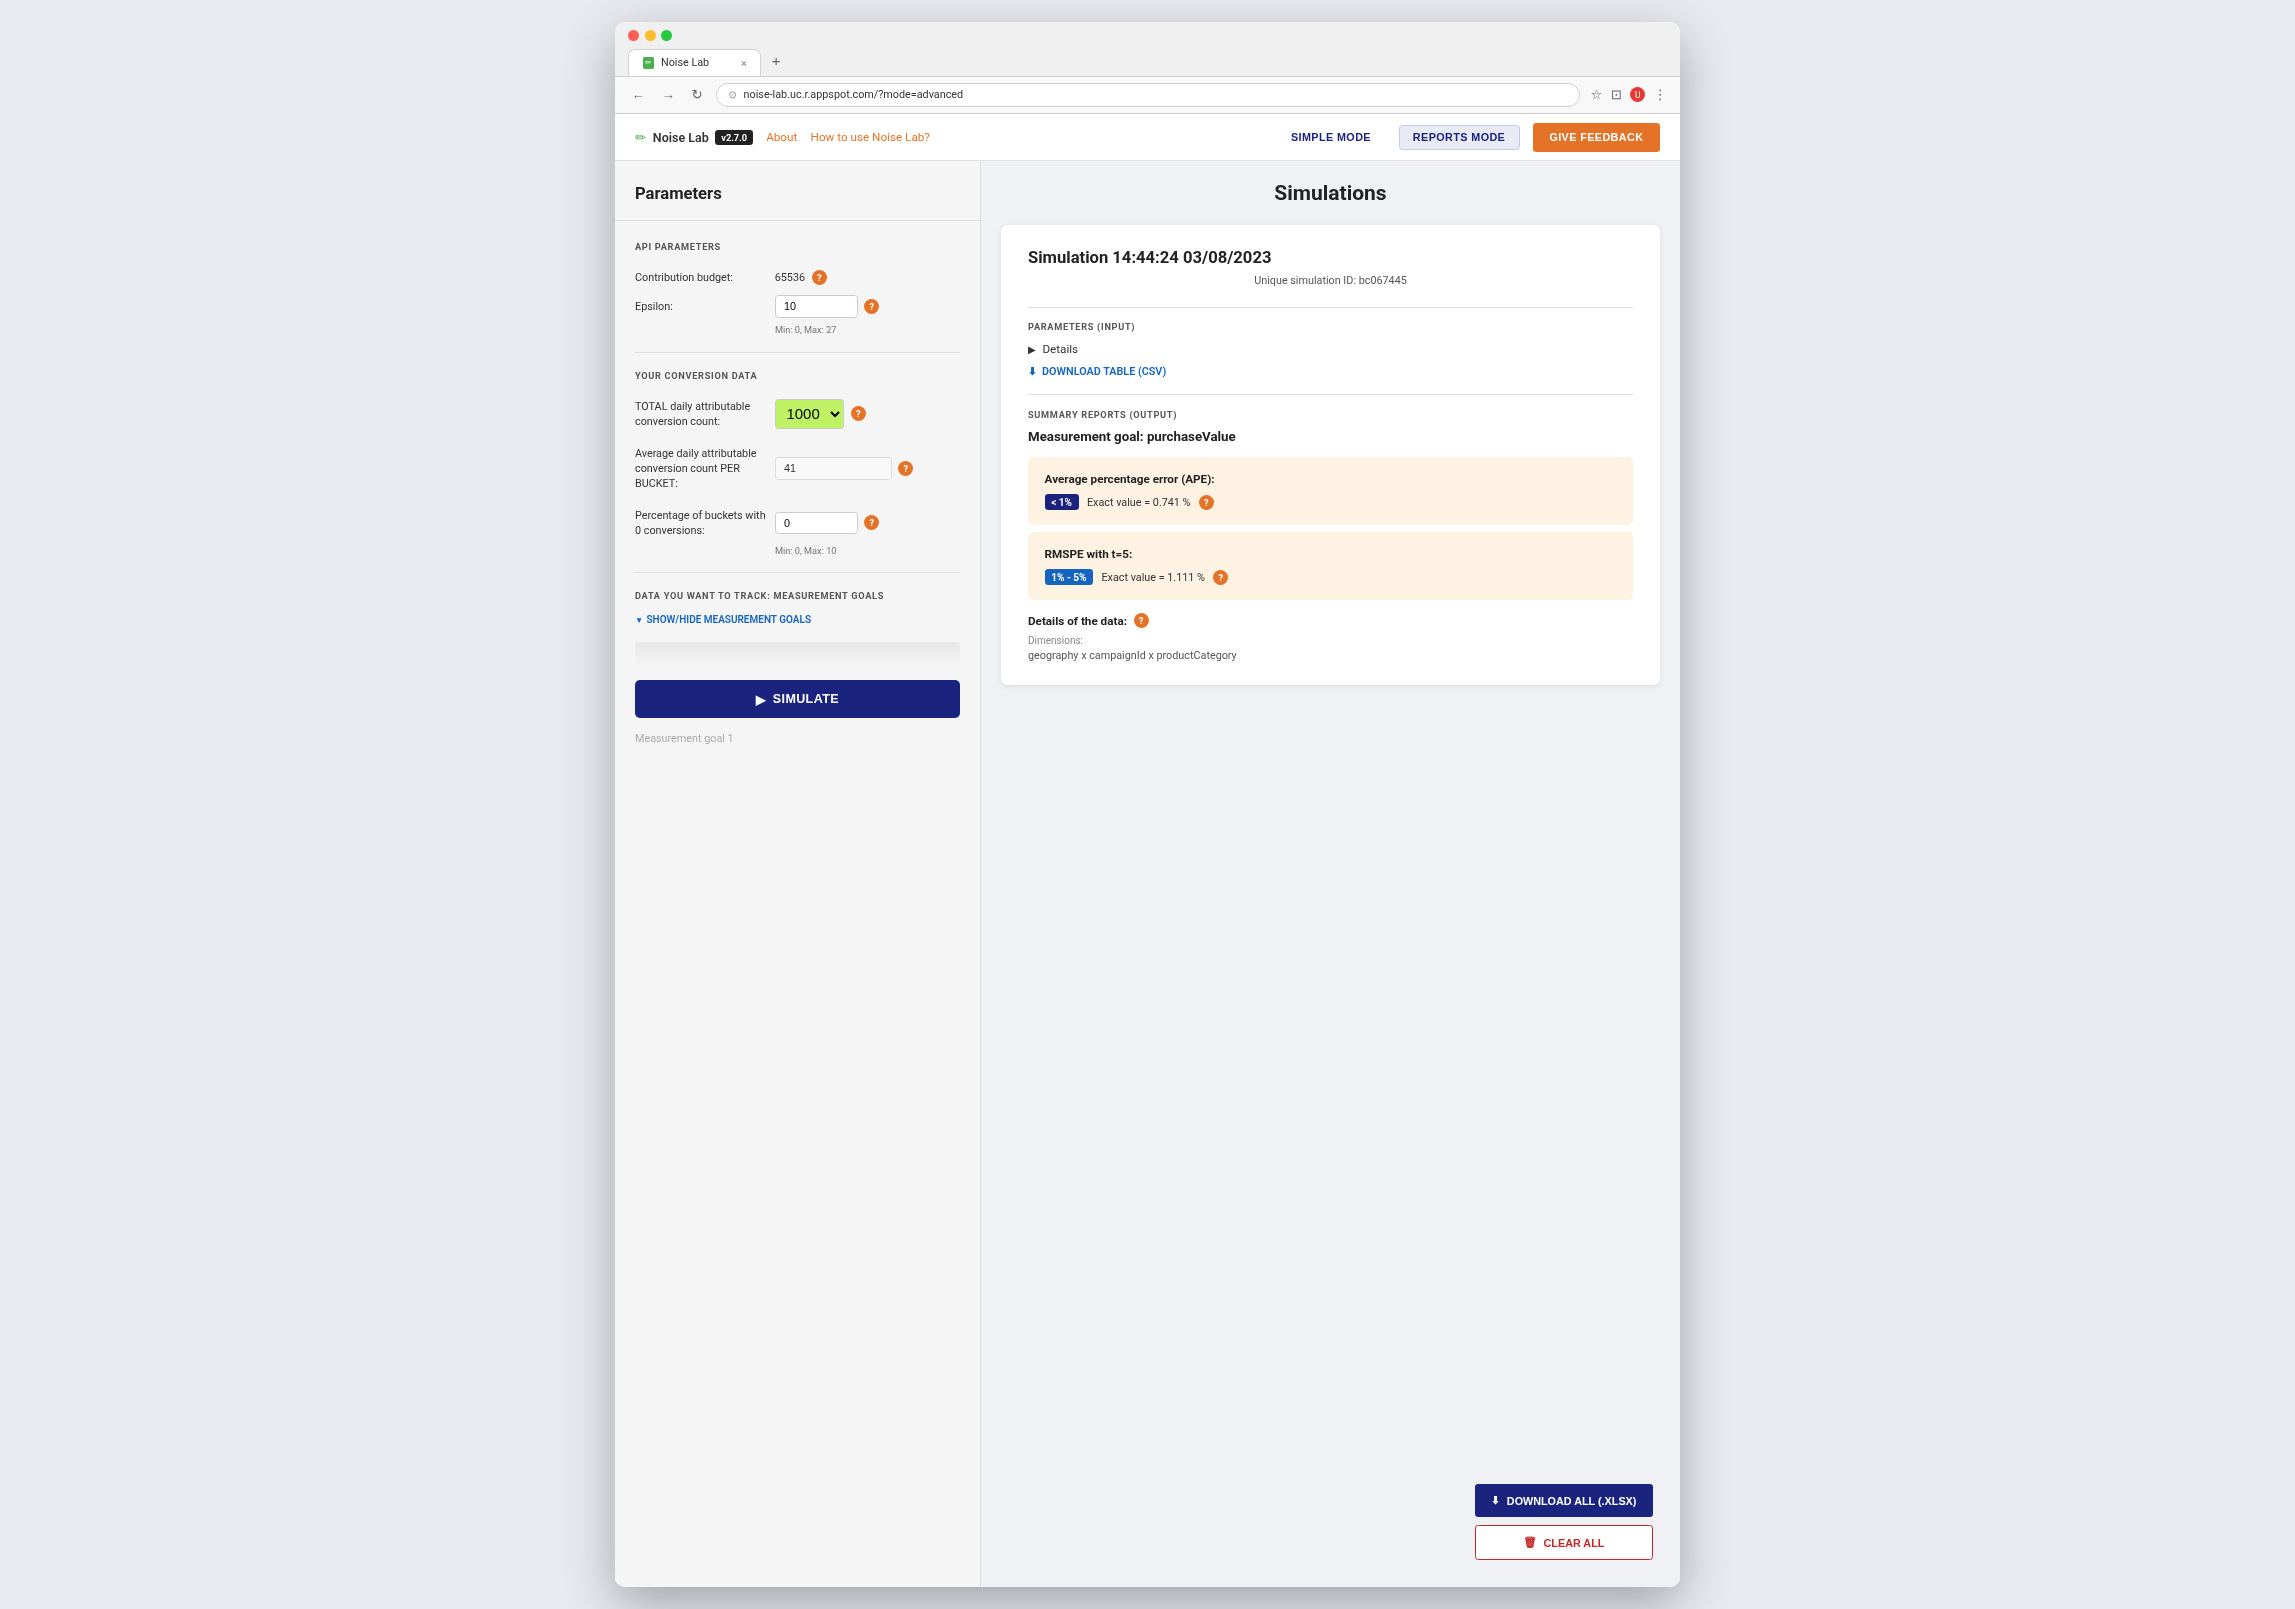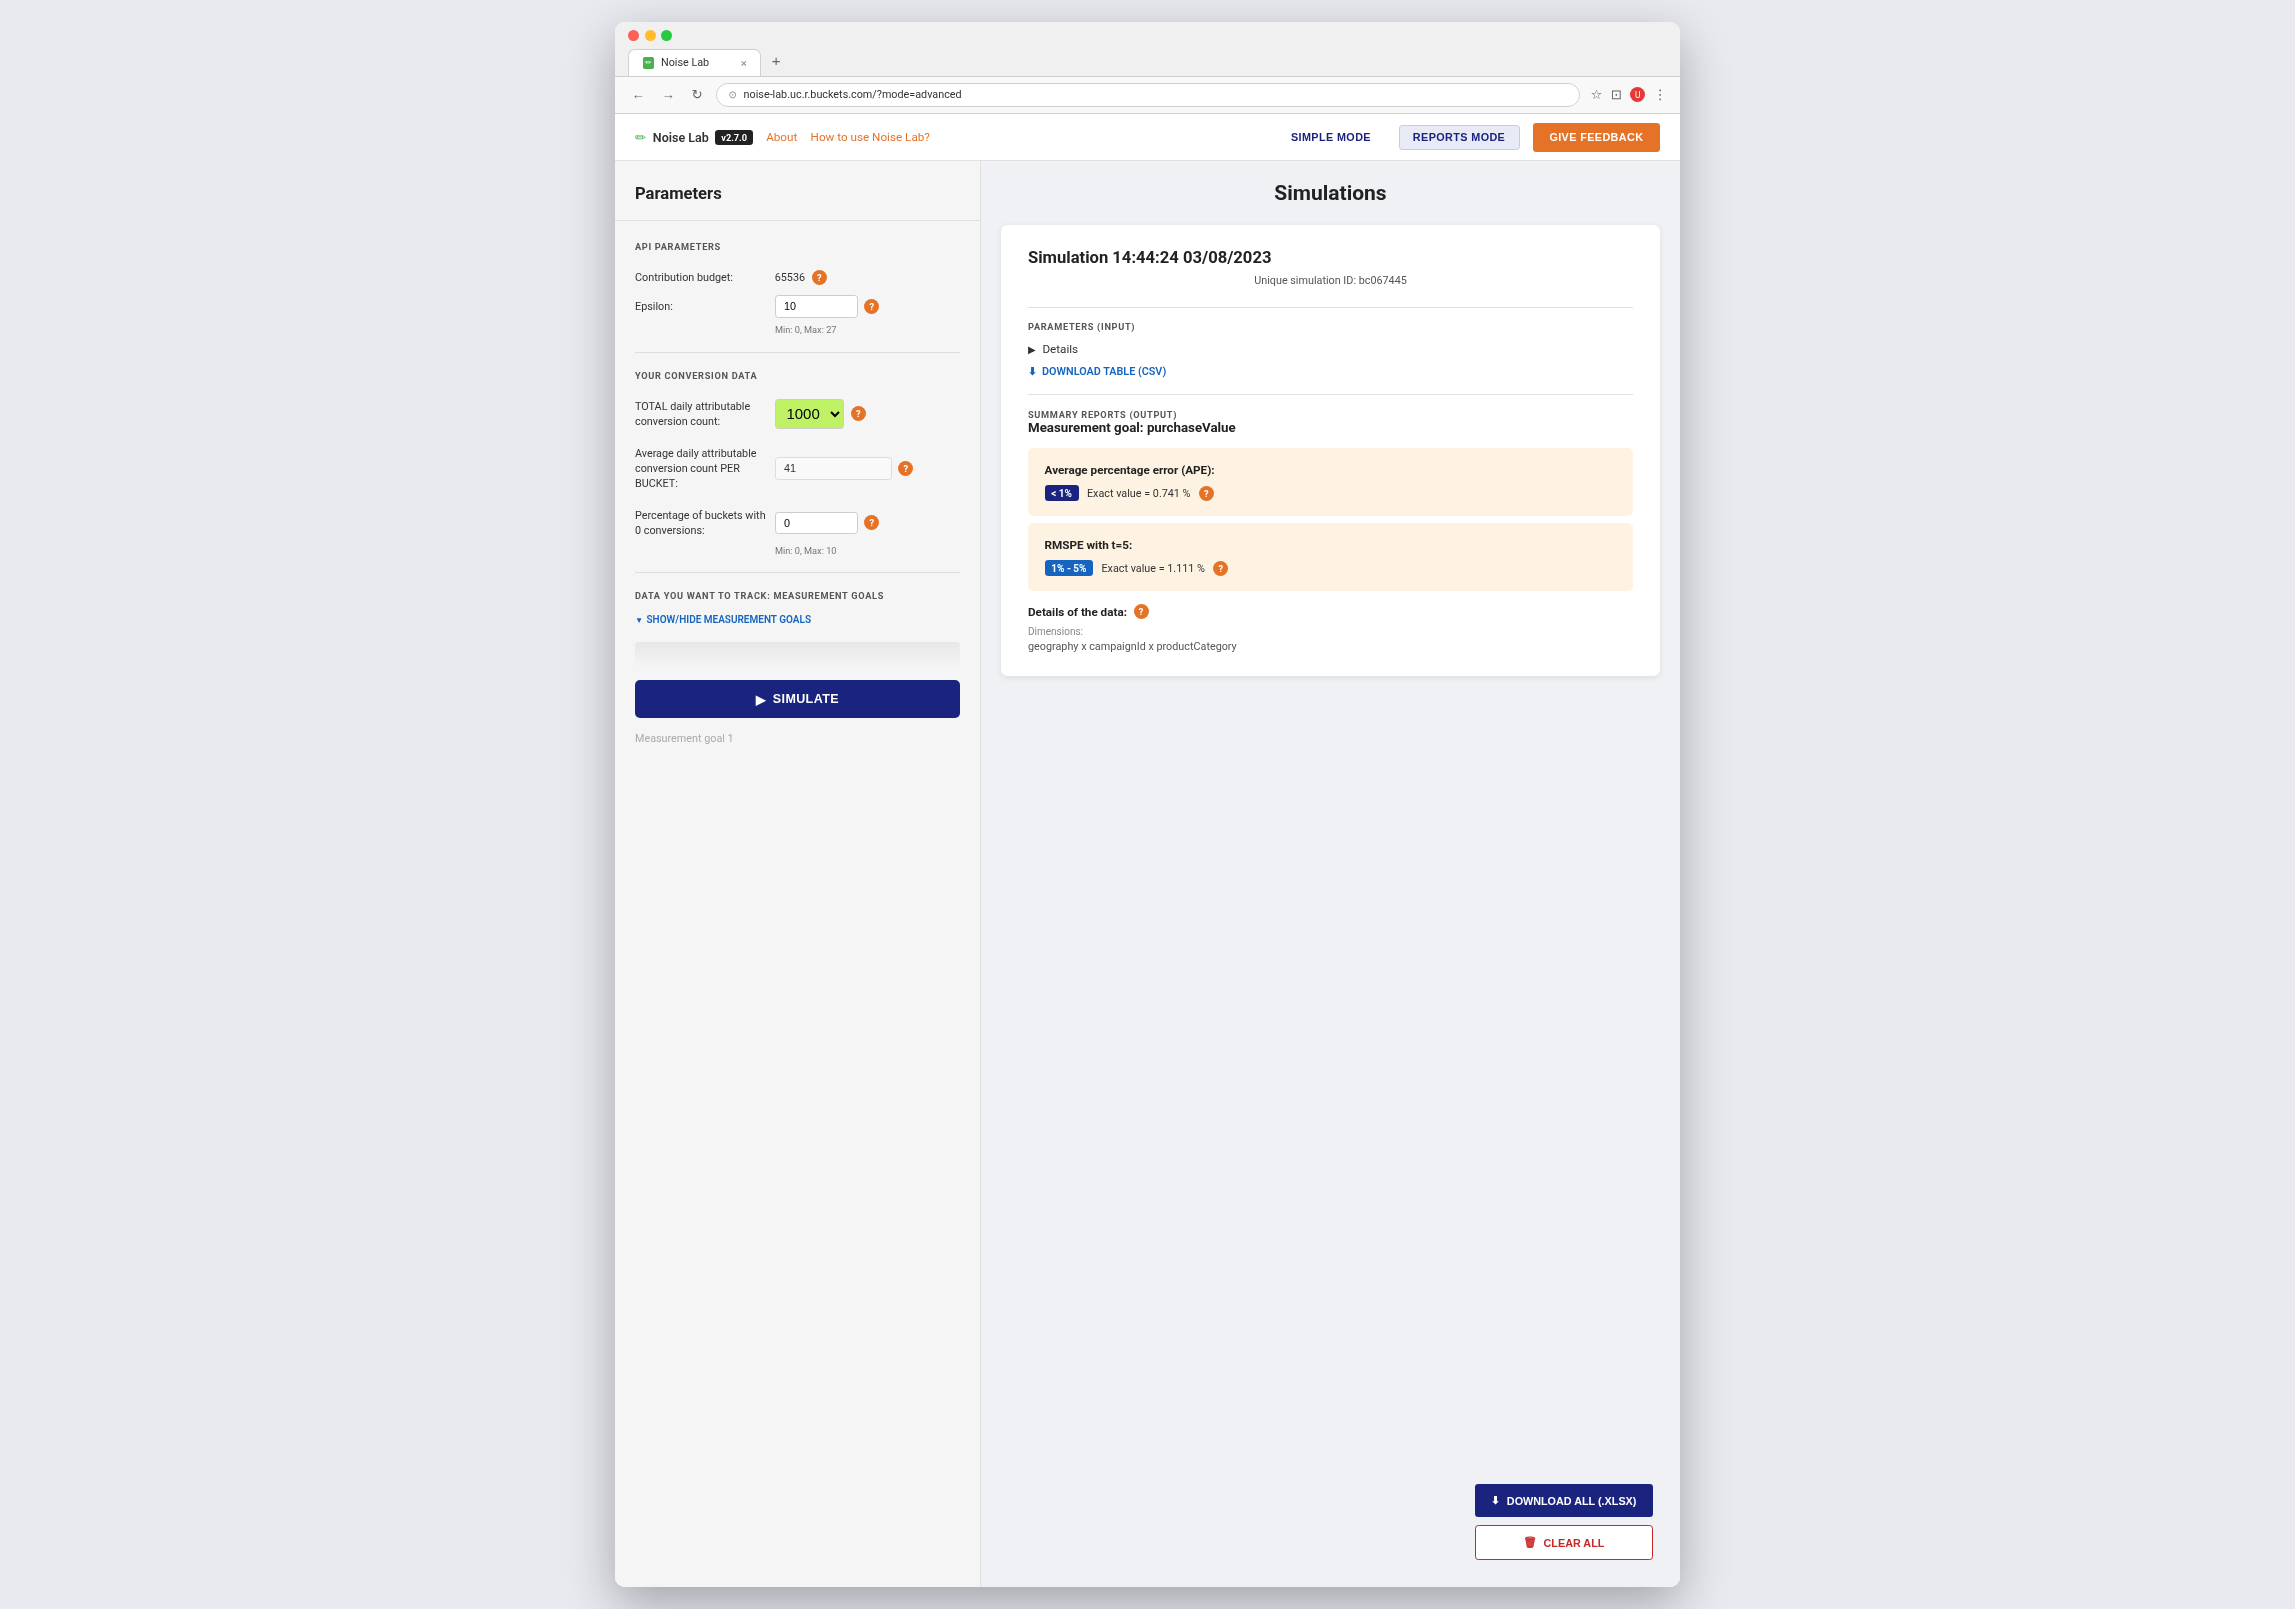--- a/index.html
+++ b/index.html
@@ -403,21 +403,21 @@
       margin-bottom: 16.6px;
     }
     .summary-section-label {
       font-size: 9.2px;
       font-weight: 700;
       color: #555;
       letter-spacing: 0.7px;
       text-transform: uppercase;
       border-top: 0.8px solid #e0e0e0;
       padding-top: 13.3px;
-      margin-bottom: 0;
+      margin-bottom: 9px;
     }
     .measurement-goal-label {
       font-size: 13.3px;
       font-weight: 700;
       color: #222;
       margin-bottom: 13.3px;
     }
     .result-card {
       background: #fef3e2;
       border-radius: 5px;
@@ -535,21 +535,21 @@
       <button class="tab-new">+</button>
     </div>
   </div>
 
   <div class="address-bar">
     <button class="nav-btn">←</button>
     <button class="nav-btn">→</button>
     <button class="nav-btn">↻</button>
     <div class="url-bar">
       <span class="url-bar-icon">⊙</span>
-      <span style="font-size:10.8px;color:#333;">noise-lab.uc.r.buckets.com/?mode=advanced</span>
+      <span style="font-size:10.8px;color:#333;">noise-lab.uc.r.appspot.com/?mode=advanced</span>
     </div>
     <div class="nav-icons">
       <span>☆</span>
       <span>⊡</span>
       <span style="width:15px;height:15px;background:#e53935;border-radius:50%;display:inline-flex;align-items:center;justify-content:center;color:#fff;font-size:8.3px;">U</span>
       <span>⋮</span>
     </div>
   </div>
 
   <div class="app-header">

